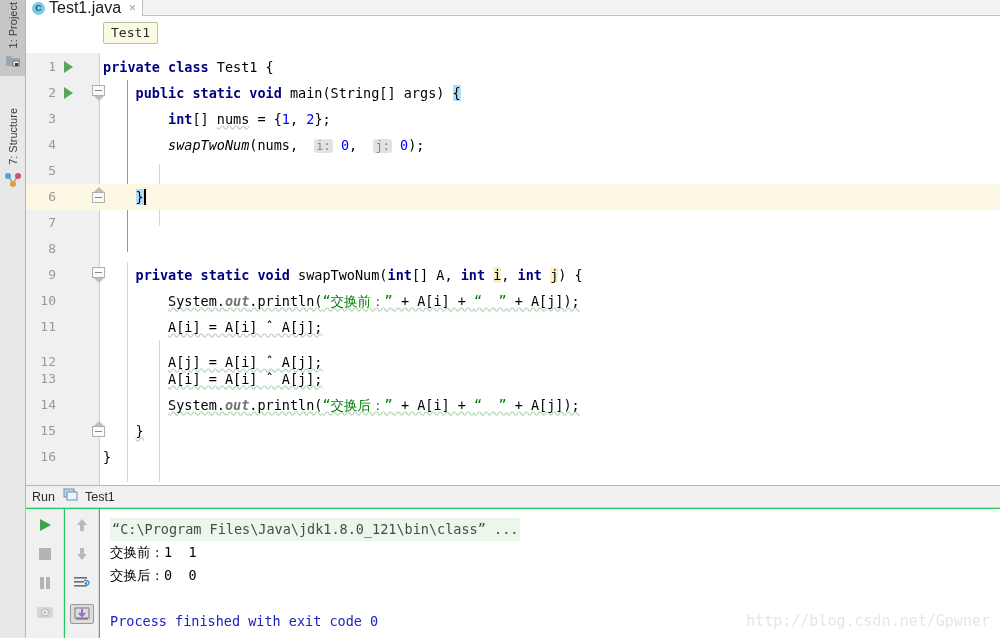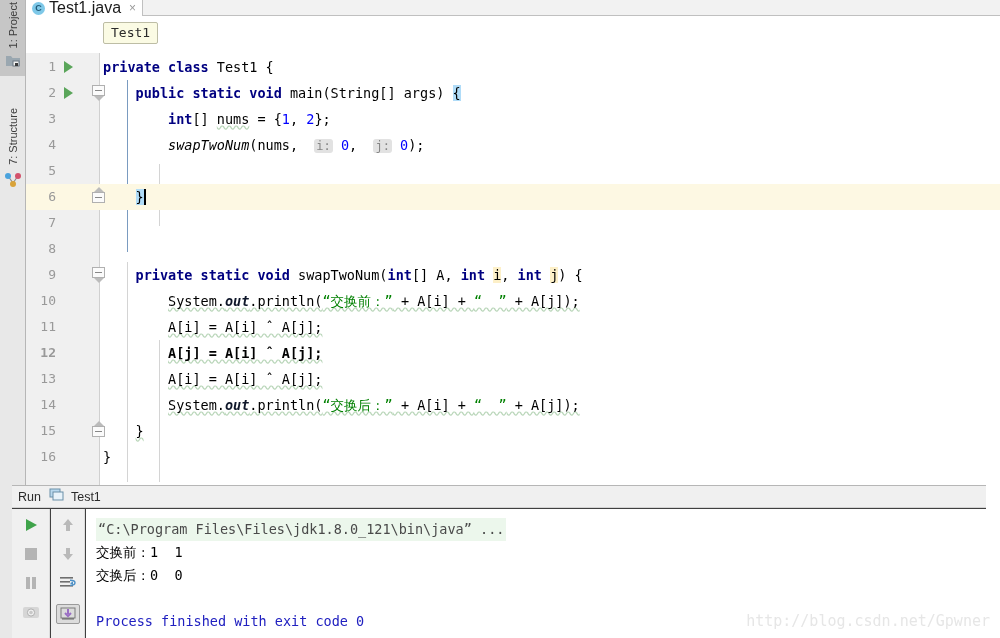--- a/index.html
+++ b/index.html
@@ -162,21 +162,21 @@
     font-size: 13.5px;
     line-height: 26px;
     white-space: pre;
     color: #000000;
   }
   .kw   { color: #000080; font-weight: bold; }
   .str  { color: #008000; }
   .num  { color: #0000ff; }
   .cmt  { color: #9a9a9a; font-style: italic; }
   .meth { color: #000000; font-style: italic; }
-  .stat { color: #0f172a; font-weight: bold; font-style: italic; }
+  .stat { color: #737373; font-weight: bold; font-style: italic; }
   .param-hl { background: #fdf0c8; }
   .hint {
     background: #e2e2e2; color: #858585;
     border-radius: 3px; padding: 0 2px;
     font-size: 12px;
   }
   .brk { background: #b0dcf8; }
   .caret {
     display: inline-block; width: 2px; height: 16px;
     background: #000; vertical-align: -3px;
@@ -189,23 +189,23 @@
   }
   .indent-guide {
     position: absolute;
     width: 1px;
     background: #d4d4d4;
   }
   .indent-guide.active { background: #7a9bc0; width: 1px; }
 
   
   .run-panel {
-    position: absolute; left: 12px; top: 485px;
+    position: absolute; left: 26px; top: 485px;
     width: 974px; height: 153px;
-    background: #404040;
+    background: #22c55e;
     border-top: 1px solid #b6b6b6;
     box-sizing: border-box;
   }
   .run-header {
     position: absolute; left: 0; top: 0;
     width: 974px; height: 22px;
     background: #f0f0f0;
     border-bottom: 1px solid #d3d3d3;
     display: flex; align-items: center;
     padding-left: 6px;
@@ -366,21 +366,21 @@
           <div class="codetext">    <span class="kw">private static void</span> swapTwoNum(<span class="kw">int</span>[] A, <span class="kw">int</span> <span class="param-hl">i</span>, <span class="kw">int</span> <span class="param-hl">j</span>) {</div>
         </div>
         <div class="line-row" style="top: 235px;">
           <div class="ln">10</div>
           <div class="codetext">        <span class="squig">System.<span class="stat">out</span>.println(<span class="str">“交换前：”</span> + A[i] + <span class="str">“  ”</span> + A[j]);</span></div>
         </div>
         <div class="line-row" style="top: 261px;">
           <div class="ln">11</div>
           <div class="codetext">        <span class="squig">A[i] = A[i] ˆ A[j];</span></div>
         </div>
-        <div class="line-row" style="top: 287px; font-weight: bold;">
+        <div class="line-row" style="top: 296px;">
           <div class="ln">12</div>
           <div class="codetext">        <span class="squig">A[j] = A[i] ˆ A[j];</span></div>
         </div>
         <div class="line-row" style="top: 313px;">
           <div class="ln">13</div>
           <div class="codetext">        <span class="squig">A[i] = A[i] ˆ A[j];</span></div>
         </div>
         <div class="line-row" style="top: 339px;">
           <div class="ln">14</div>
           <div class="codetext">        <span class="squig">System.<span class="stat">out</span>.println(<span class="str">“交换后：”</span> + A[i] + <span class="str">“  ”</span> + A[j]);</span></div>
@@ -479,21 +479,21 @@
             <rect x="2" y="2" width="14" height="10" fill="none" stroke="#7a7a7a"></rect>
             <rect x="3" y="12" width="12" height="1.6" fill="#7a7a7a"></rect>
             <path d="M9 3 V8 M6 7 L9 10 L12 7" fill="none" stroke="#9a6ec4" stroke-width="2"></path>
           </svg>
         </span>
       </div>
     </div>
 
     <div class="console">
       <div id="console-host">
-          <div class="cline cmdline" style="top: 9px;">“C:\Program Files\Files\jdk1.8.0_121\bin\java” ...</div>
+          <div class="cline cmdline" style="top: 9px;">“C:\Program Files\Java\jdk1.8.0_121\bin\class” ...</div>
           <div class="cline out" style="top: 32px;">交换前：1  1</div>
           <div class="cline out" style="top: 55px;">交换后：0  0</div>
           <div class="cline exit" style="top: 101px;">Process finished with exit code 0</div>
         </div>
     </div>
 
   </div>
 
   <div class="watermark">http://blog.csdn.net/Gpwner</div>
 

